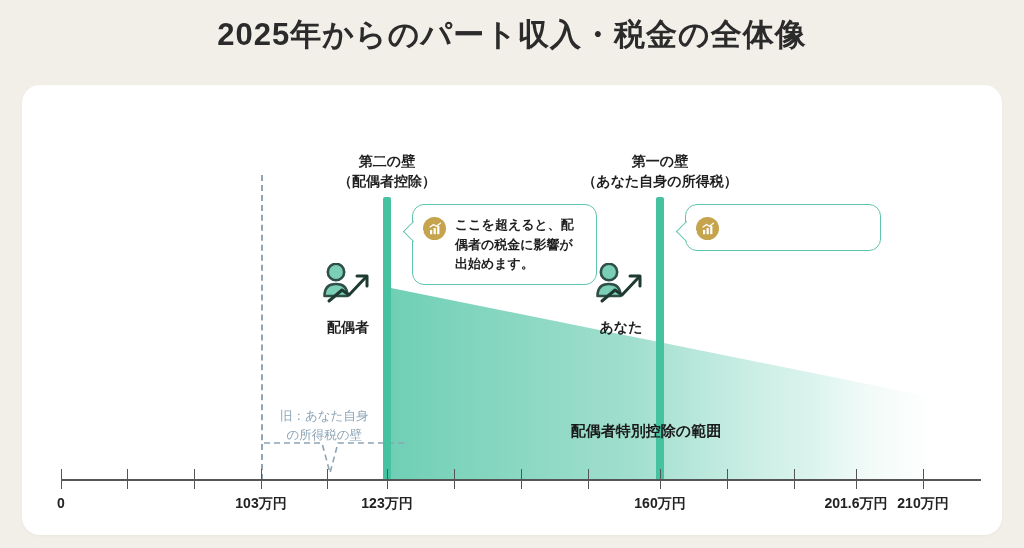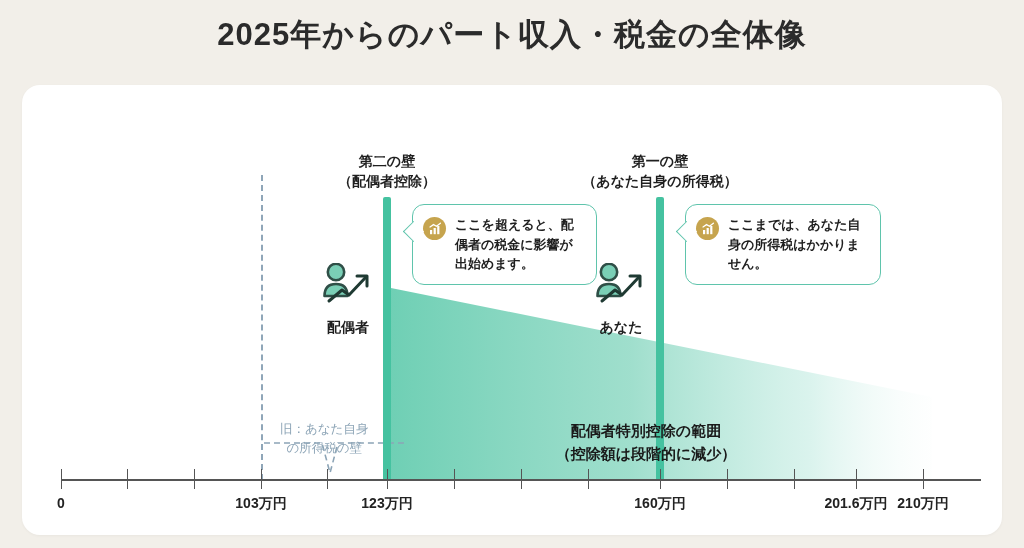--- a/index.html
+++ b/index.html
@@ -168,21 +168,21 @@
         <div>第二の壁</div>
         <div>（配偶者控除）</div>
       </div>
 
       <div class="wall-label" style="left:638px;top:43px;">
         <div>第一の壁</div>
         <div>（あなた自身の所得税）</div>
       </div>
 
 
-      <div class="old-label2" style="left:258px;top:335px;text-align:center;">
+      <div class="old-label2" style="left:258px;top:322px;text-align:center;">
         <div>旧：あなた自身</div>
         <div>の所得税の壁</div>
       </div>
 
       <div class="person" style="left:326px;top:178px;">
         <svg width="54" height="44" viewBox="0 0 54 44">
           <circle cx="15" cy="9" r="8.2" fill="#7ACFB6" stroke="#2F4F47" stroke-width="2.6"></circle>
           <path d="M3.5,33 C3.5,24 8,21 15,21 C22,21 26.5,24 26.5,33 Z" fill="#7ACFB6" stroke="#2F4F47" stroke-width="2.6" stroke-linejoin="round"></path>
           <polyline points="8,38 21,27 28,32 45,14" fill="none" stroke="#1F3A33" stroke-width="3" stroke-linecap="round" stroke-linejoin="round"></polyline>
           <polyline points="36,13 46,13 46,23" fill="none" stroke="#1F3A33" stroke-width="3" stroke-linecap="round" stroke-linejoin="round"></polyline>
@@ -215,24 +215,22 @@
 
       <div class="bubble" style="left:663px;top:119px;width:196px;">
         <div class="badge">
           <svg width="14" height="14" viewBox="0 0 14 14">
             <rect x="2" y="8" width="2.2" height="4.2" fill="#FFFFFF"></rect>
             <rect x="5.6" y="6" width="2.2" height="6.2" fill="#FFFFFF"></rect>
             <rect x="9.2" y="4" width="2.2" height="8.2" fill="#FFFFFF"></rect>
             <polyline points="2,5 5.5,2.6 8.5,4.2 12.4,1.2" fill="none" stroke="#FFFFFF" stroke-width="1.3" stroke-linecap="round"></polyline>
           </svg>
         </div>
-        <div class="txt">ここまでは、あなた自身の所得税はかかりません。</div>
       </div>
       <div class="bubble-tail" style="left:657px;top:139px;"></div>
 
       <div class="wedge-caption" style="left:624px;top:335px;text-align:center;">
         <div>配偶者特別控除の範囲</div>
-        <div>（控除額は段階的に減少）</div>
       </div>
 
     </div>
   </div>
 </div>
 
 </body></html>

